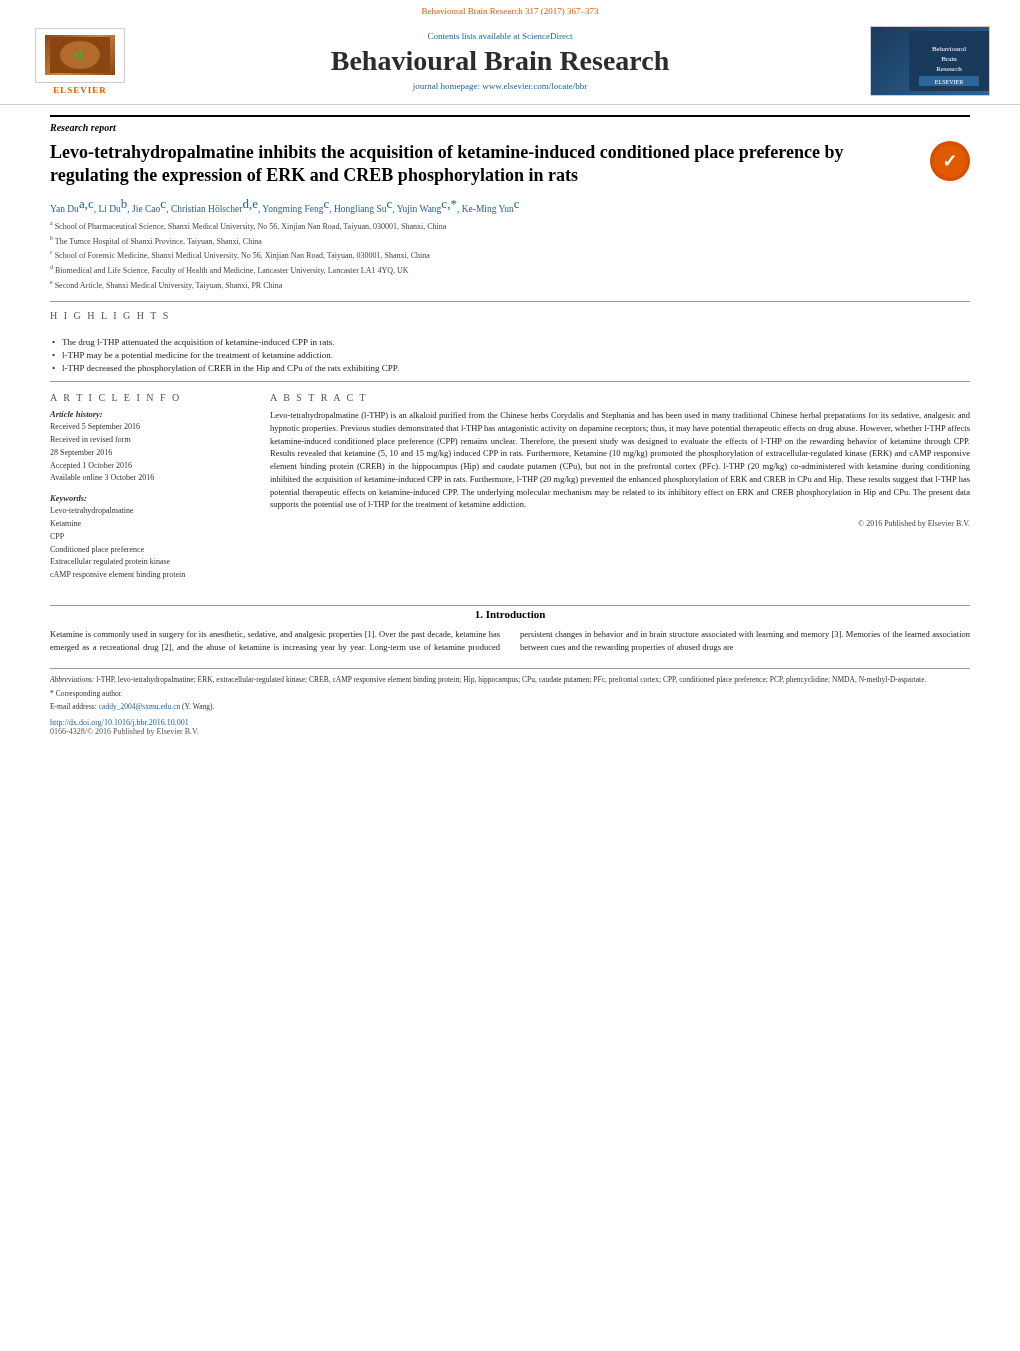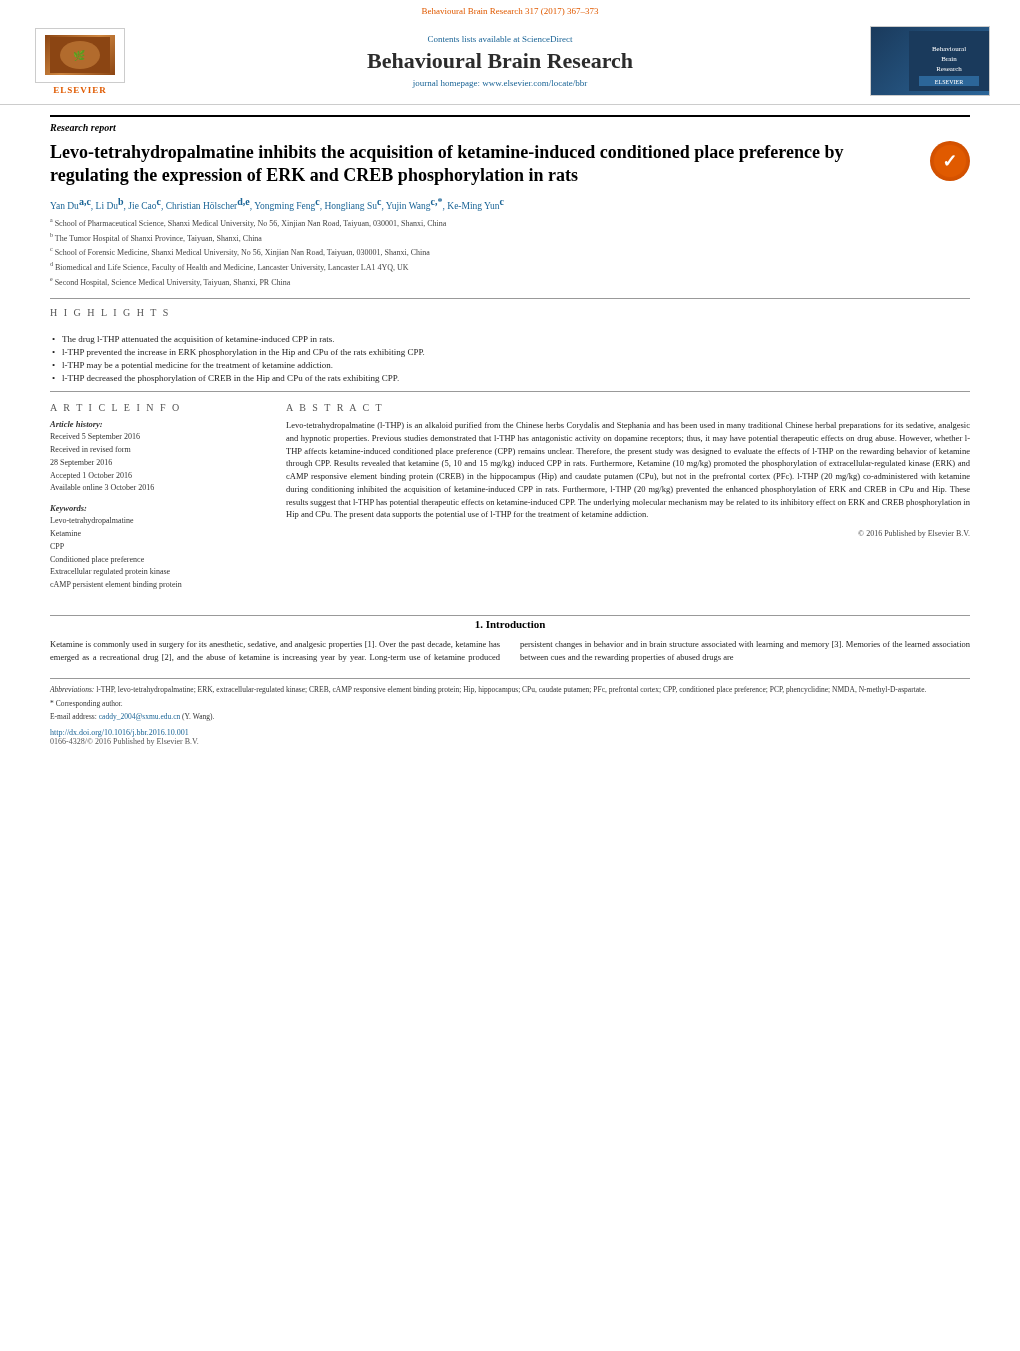--- a/index.html
+++ b/index.html
@@ -66,21 +66,21 @@
     .journal-center {
       flex: 1;
       text-align: center;
     }
     .science-direct-link {
       font-size: 9px;
       color: #1a6496;
       margin-bottom: 4px;
     }
     .journal-title {
-      font-size: 22px;
+      font-size: 28px;
       font-weight: bold;
       color: #2c2c2c;
       margin-bottom: 4px;
     }
     .journal-homepage {
       font-size: 9px;
       color: #1a6496;
     }
     .journal-right-logo {
       width: 120px;
@@ -135,22 +135,21 @@
       font-size: 16px;
       font-weight: bold;
       flex-shrink: 0;
     }
     .authors {
       font-size: 9.5px;
       color: #1a6496;
       margin-bottom: 5px;
     }
     .authors sup {
-      font-size: 10px;
-      font-weight: bold;
+      font-size: 13px;
     }
     .affiliations {
       font-size: 8px;
       color: #444;
       margin-bottom: 10px;
       line-height: 1.5;
     }
     .affiliations p {
       margin-bottom: 1px;
     }
@@ -186,21 +185,21 @@
       position: relative;
     }
     .highlights-list li::before {
       content: '•';
       position: absolute;
       left: 2px;
     }
     
     .two-col {
       display: flex;
-      gap: 36px;
+      gap: 20px;
       margin-top: 10px;
     }
     .col-left {
       width: 200px;
       flex-shrink: 0;
     }
     .col-right {
       flex: 1;
     }
     .article-info-section {
@@ -364,29 +363,28 @@
       <a class="blue-link">Hongliang Su<sup>c</sup></a>,
       <a class="blue-link">Yujin Wang<sup>c,*</sup></a>,
       <a class="blue-link">Ke-Ming Yun<sup>c</sup></a>
     </div>
 
     <div class="affiliations">
       <p><sup>a</sup> <span>School of Pharmaceutical Science, Shanxi Medical University, No 56, Xinjian Nan Road, Taiyuan, 030001, Shanxi, China</span></p>
       <p><sup>b</sup> <span>The Tumor Hospital of Shanxi Province, Taiyuan, Shanxi, China</span></p>
       <p><sup>c</sup> <span>School of Forensic Medicine, Shanxi Medical University, No 56, Xinjian Nan Road, Taiyuan, 030001, Shanxi, China</span></p>
       <p><sup>d</sup> <span>Biomedical and Life Science, Faculty of Health and Medicine, Lancaster University, Lancaster LA1 4YQ, UK</span></p>
-      <p><sup>e</sup> <span>Second Hospital, Science Medical University, Taiyuan, Shanxi, PR China</span></p>
+      <p><sup>e</sup> <span>Second Article, Shanxi Medical University, Taiyuan, Shanxi, PR China</span></p>
     </div>
 
     <hr class="divider">
 
     <div class="section-title">H I G H L I G H T S</div>
     <ul class="highlights-list">
       <li>The drug l-THP attenuated the acquisition of ketamine-induced CPP in rats.</li>
-      <li>l-THP prevented the increase in ERK phosphorylation in the Hip and CPu of the rats exhibiting CPP.</li>
       <li>l-THP may be a potential medicine for the treatment of ketamine addiction.</li>
       <li>l-THP decreased the phosphorylation of CREB in the Hip and CPu of the rats exhibiting CPP.</li>
     </ul>
 
     <hr class="divider">
 
     <div class="two-col">
 
       <div class="col-left article-info-section">
         <div class="section-title">A R T I C L E   I N F O</div>
@@ -403,21 +401,21 @@
         </div>
 
         <div class="info-group">
           <div class="info-label">Keywords:</div>
           <div class="keywords-list">
             <div>Levo-tetrahydropalmatine</div>
             <div>Ketamine</div>
             <div>CPP</div>
             <div>Conditioned place preference</div>
             <div>Extracellular regulated protein kinase</div>
-            <div>cAMP persistent element binding protein</div>
+            <div>cAMP responsive element binding protein</div>
           </div>
         </div>
       </div>
 
       <div class="col-right abstract-section">
         <div class="section-title">A B S T R A C T</div>
         <div class="abstract-text">
           <p>Levo-tetrahydropalmatine (l-THP) is an alkaloid purified from the Chinese herbs Corydalis and Stephania and has been used in many traditional Chinese herbal preparations for its sedative, analgesic and hypnotic properties. Previous studies demonstrated that l-THP has antagonistic activity on dopamine receptors; thus, it may have potential therapeutic effects on drug abuse. However, whether l-THP affects ketamine-induced conditioned place preference (CPP) remains unclear. Therefore, the present study was designed to evaluate the effects of l-THP on the rewarding behavior of ketamine through CPP. Results revealed that ketamine (5, 10 and 15 mg/kg) induced CPP in rats. Furthermore, Ketamine (10 mg/kg) promoted the phosphorylation of extracellular-regulated kinase (ERK) and cAMP responsive element binding protein (CREB) in the hippocampus (Hip) and caudate putamen (CPu), but not in the prefrontal cortex (PFc). l-THP (20 mg/kg) co-administered with ketamine during conditioning inhibited the acquisition of ketamine-induced CPP in rats. Furthermore, l-THP (20 mg/kg) prevented the enhanced phosphorylation of ERK and CREB in CPu and Hip. These results suggest that l-THP has potential therapeutic effects on ketamine-induced CPP. The underlying molecular mechanism may be related to its inhibitory effect on ERK and CREB phosphorylation in Hip and CPu. The present data supports the potential use of l-THP for the treatment of ketamine addiction.</p>
         </div>
         <div class="copyright">© 2016 Published by Elsevier B.V.</div>

